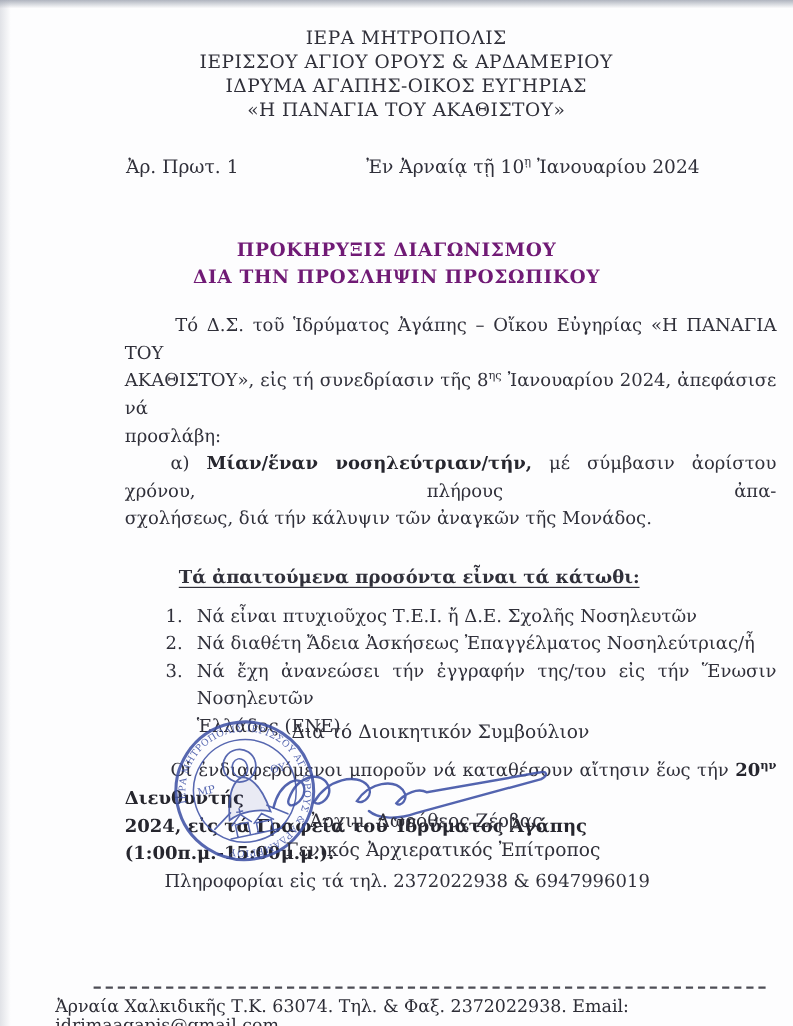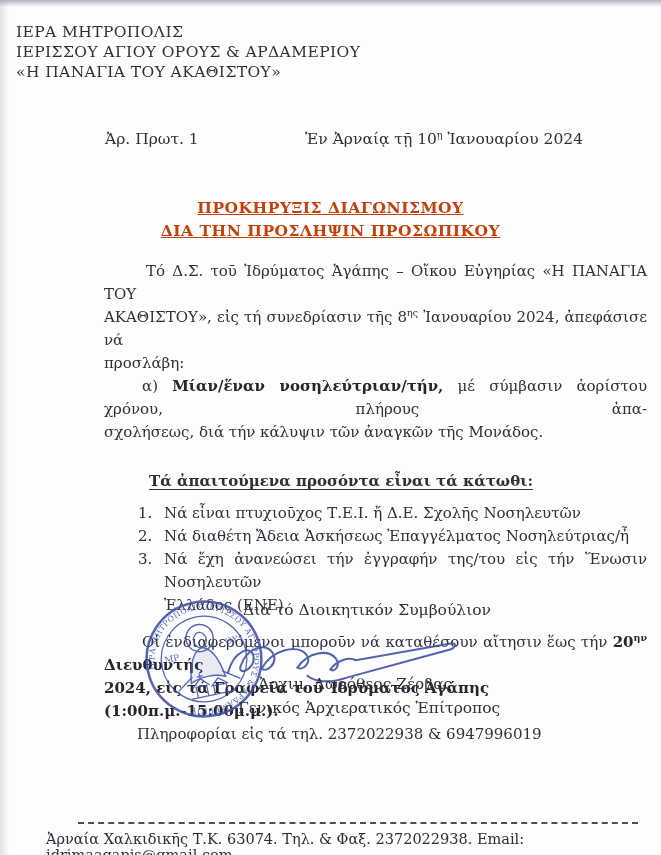--- a/index.html
+++ b/index.html
@@ -9,28 +9,28 @@
     background:#fdfdfe;
     font-family:"DejaVu Serif","Liberation Serif",serif;
     color:#30303a;
     overflow:hidden;
   }
   .scan-top{position:absolute;top:0;left:0;right:0;height:7px;
     background:linear-gradient(180deg,rgba(150,156,170,.75),rgba(255,255,255,0));}
   .scan-left{position:absolute;top:0;left:0;bottom:0;width:9px;
     background:linear-gradient(90deg,rgba(160,165,178,.30),rgba(255,255,255,0));}
 
-  .letterhead{position:absolute;top:22px;left:0;right:0;text-align:left;
+  .letterhead{position:absolute;top:22px;left:0;right:0;text-align:center;
     font-size:15.5px;line-height:20px;letter-spacing:.4px;padding-left:16px;}
 
   .ref-row{position:absolute;top:130px;left:105px;right:78px;
     display:flex;justify-content:space-between;font-size:15.5px;}
 
   .doc-title{position:absolute;top:196px;left:0;right:0;text-align:center;
-    font-weight:bold;font-size:15.5px;line-height:23px;letter-spacing:.5px;color:#c2410c;text-decoration:underline;}
+    font-weight:bold;font-size:15.5px;line-height:23px;letter-spacing:.5px;color:#701a75;}
 
   .content{position:absolute;top:260px;left:60px;width:543px;
     font-size:15px;line-height:23px;margin-left:44px;}
   .jline{text-align:justify;text-align-last:justify;}
   .ind42{text-indent:42px;}
   .ind38{text-indent:38px;}
   .ind33{text-indent:33px;}
   b{color:#26262e;}
   sup.sp{font-size:9.5px;vertical-align:super;line-height:0;}
 
@@ -57,20 +57,21 @@
 </head>
 <body>
 
 <div class="page">
   <div class="scan-top"></div>
   <div class="scan-left"></div>
 
   <div class="letterhead">
     <div>ΙΕΡΑ ΜΗΤΡΟΠΟΛΙΣ</div>
     <div>ΙΕΡΙΣΣΟΥ ΑΓΙΟΥ ΟΡΟΥΣ &amp; ΑΡΔΑΜΕΡΙΟΥ</div>
+    <div>ΙΔΡΥΜΑ ΑΓΑΠΗΣ-ΟΙΚΟΣ ΕΥΓΗΡΙΑΣ</div>
     <div>«Η ΠΑΝΑΓΙΑ ΤΟΥ ΑΚΑΘΙΣΤΟΥ»</div>
   </div>
 
   <div class="ref-row">
     <span>Ἀρ. Πρωτ.  1</span>
     <span><span>Ἐν Ἀρναίᾳ  τῇ  10</span><sup class="sp">ῃ</sup><span> Ἰανουαρίου  2024</span></span>
   </div>
 
   <div class="doc-title">
     <div>ΠΡΟΚΗΡΥΞΙΣ ΔΙΑΓΩΝΙΣΜΟΥ</div>

